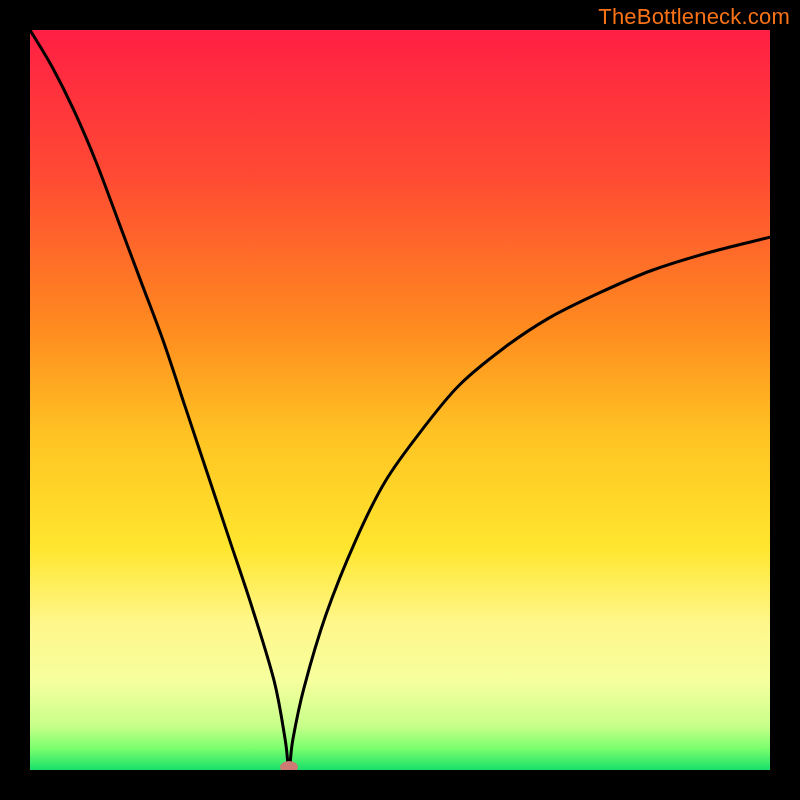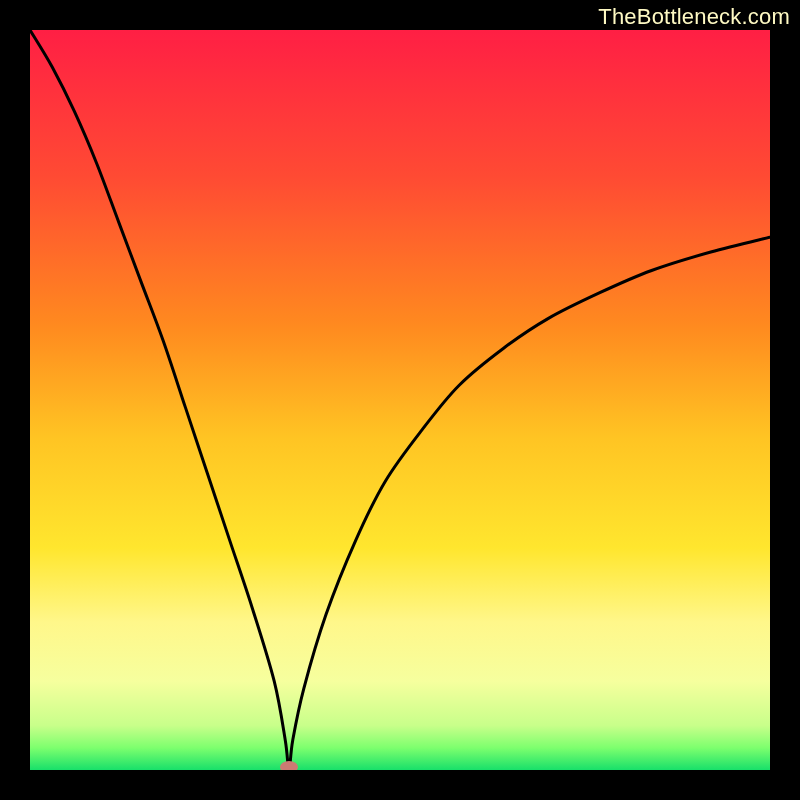--- a/index.html
+++ b/index.html
@@ -24,21 +24,21 @@
     top: 30px;
     left: 30px;
     width: 740px;
     height: 740px;
     overflow: hidden;
   }
   .watermark {
     position: absolute;
     top: 4px;
     right: 10px;
-    color: #fef9c3;
+    color: #f97316;
     font-size: 22px;
     font-weight: 500;
     letter-spacing: 0.2px;
   }
   svg.curve {
     position: absolute;
     top: 0;
     left: 0;
     width: 740px;
     height: 740px;

